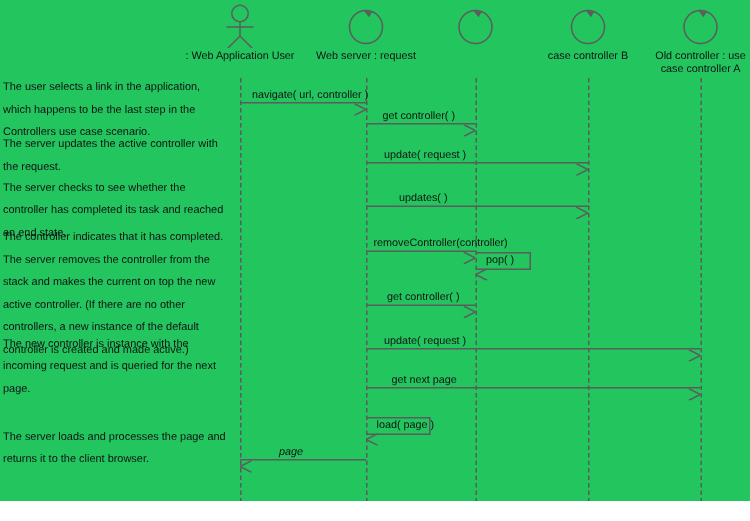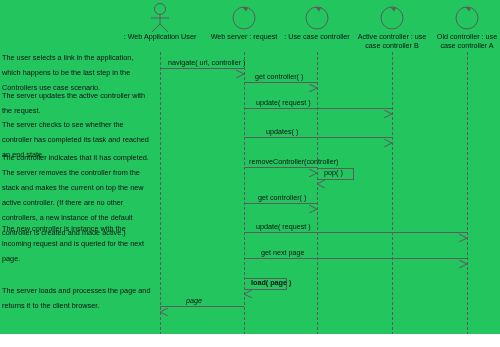--- a/index.html
+++ b/index.html
@@ -103,28 +103,26 @@
           <path d="M21,6 L15.5,5 L19,9.5 Z" fill="#5c5c5c"></path>
         </svg></div>
       <div class="head" style="left: 196px; top: 33px;">
         <span class="head-label">Web server : request</span>
       </div>
       <div class="ctrl-icon" style="left: 300px; top: 2px;"><svg width="34" height="30" viewBox="0 0 34 30">
           <circle cx="17" cy="16" r="11" fill="none" stroke="#5c5c5c" stroke-width="1"></circle>
           <path d="M21,6 L15.5,5 L19,9.5 Z" fill="#5c5c5c"></path>
         </svg></div>
       <div class="head" style="left: 269px; top: 33px;">
-        <span class="head-label">: Use case controller</span>
       </div>
       <div class="ctrl-icon" style="left: 375px; top: 2px;"><svg width="34" height="30" viewBox="0 0 34 30">
           <circle cx="17" cy="16" r="11" fill="none" stroke="#5c5c5c" stroke-width="1"></circle>
           <path d="M21,6 L15.5,5 L19,9.5 Z" fill="#5c5c5c"></path>
         </svg></div>
       <div class="head" style="left: 344px; top: 33px;">
-        <span class="head-label">Active controller : use</span>
         <span class="head-label">case  controller B</span>
       </div>
       <div class="ctrl-icon" style="left: 450px; top: 2px;"><svg width="34" height="30" viewBox="0 0 34 30">
           <circle cx="17" cy="16" r="11" fill="none" stroke="#5c5c5c" stroke-width="1"></circle>
           <path d="M21,6 L15.5,5 L19,9.5 Z" fill="#5c5c5c"></path>
         </svg></div>
       <div class="head" style="left: 419px; top: 33px;">
         <span class="head-label">Old controller : use</span>
         <span class="head-label">case  controller A</span>
       </div>
@@ -192,15 +190,15 @@
       <div class="msg-label ret" style="left: 186px; top: 296px;">page</div>
       <div class="selfmsg" style="left: 317px; top: 168px; width: 36px; height: 10px;"></div>
       <div class="arrowhead" style="left: 317px; top: 174px;"><svg width="8" height="8" viewBox="0 0 8 8">
           <path d="M8,0 L0,4 L8,8" fill="none" stroke="#5c5c5c" stroke-width="1"></path>
         </svg></div>
       <div class="msg-label" style="left: 324px; top: 168px;">pop( )</div>
       <div class="selfmsg" style="left: 244px; top: 278px; width: 42px; height: 10px;"></div>
       <div class="arrowhead" style="left: 244px; top: 284px;"><svg width="8" height="8" viewBox="0 0 8 8">
           <path d="M8,0 L0,4 L8,8" fill="none" stroke="#5c5c5c" stroke-width="1"></path>
         </svg></div>
-      <div class="msg-label" style="left: 251px; top: 278px; font-weight: bold;">load( page )</div>
+      <div class="msg-label" style="left: 251px; top: 278px;">load( page )</div>
     </div>
 </div>
 
 </body></html>

